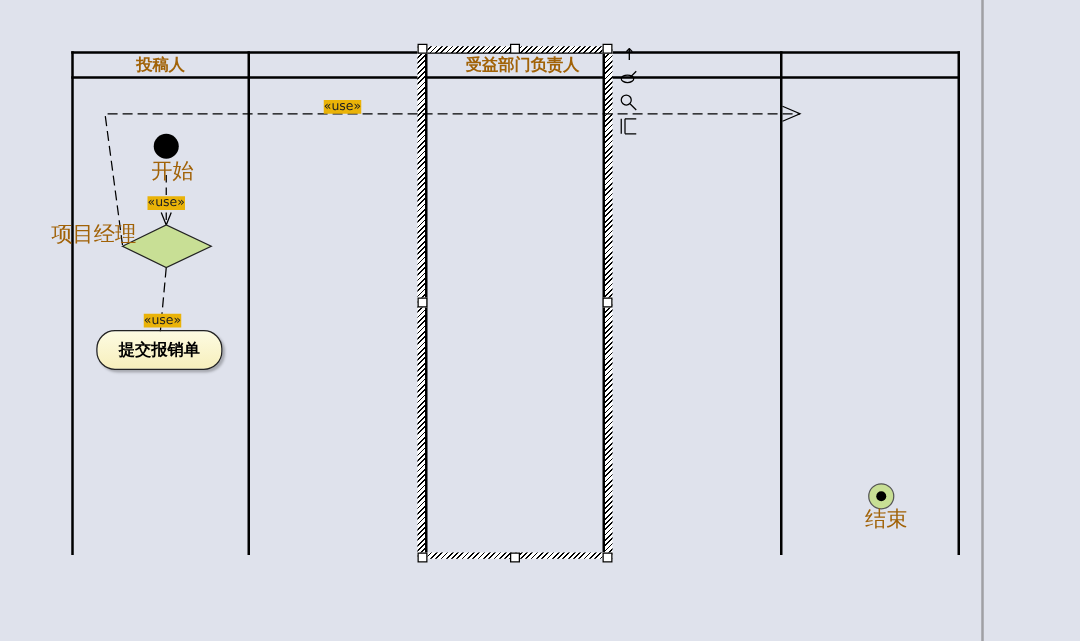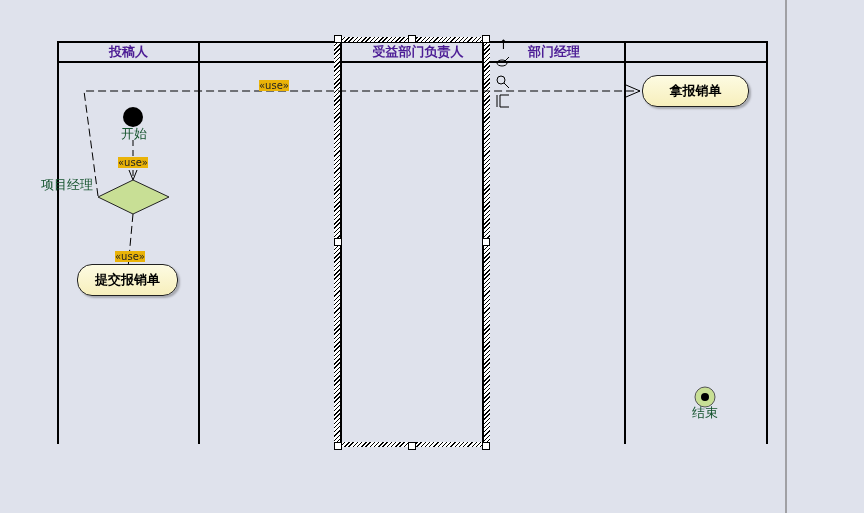--- a/index.html
+++ b/index.html
@@ -13,58 +13,57 @@
     .right-scroll-edge {
       position: absolute; left: 785px; top: 0; width: 2px; height: 513px;
       background: #a0a0a4;
     }
     .pool-top-line { position: absolute; left: 57px; top: 41px; width: 711px; height: 2px; background: #000; }
     .header-bottom { position: absolute; left: 57px; top: 61px; width: 711px; height: 2px; background: #000; }
     .lane-line { position: absolute; top: 41px; width: 2px; height: 403px; background: #000; }
     .lane-header {
       position: absolute; top: 43px; height: 18px;
       display: flex; align-items: center; justify-content: center;
-      font-size: 13px; font-weight: bold; color: #4c1d95;
+      font-size: 13px; font-weight: bold; color: #a16207;
     }
     .hatch {
       position: absolute;
       background: repeating-linear-gradient(135deg, #000 0 1px, #ffffff 1px 3px);
     }
     .handle {
       position: absolute; width: 6px; height: 6px; background: #fff; border: 1px solid #000;
     }
     .node-action {
       position: absolute; height: 30px; border: 1px solid #222; border-radius: 15px;
       background: linear-gradient(#fdfbe2, #f7efbc);
       display: flex; align-items: center; justify-content: center;
       font-weight: bold; font-size: 13px; color: #000;
       box-shadow: 2px 2px 2px rgba(0,0,0,0.25);
     }
-    .label { position: absolute; font-size: 13px; color: #14532d; white-space: nowrap; }
+    .label { position: absolute; font-size: 17px; color: #a16207; white-space: nowrap; }
     .stereo { position: absolute; font-size: 10px; color: #222; white-space: nowrap; background: #eab308; }
     .tool-icon { position: absolute; font-size: 13px; color: #000; line-height: 13px; }
     svg.lines { position: absolute; left: 0; top: 0; }
   </style>
 </head>
 <body>
 
 <div class="canvas">
 
   <div class="pool-top-line"></div>
   <div class="header-bottom"></div>
   <div class="lane-line" style="left:57px"></div>
   <div class="lane-line" style="left:198px"></div>
   <div class="lane-line" style="left:340px"></div>
   <div class="lane-line" style="left:482px"></div>
   <div class="lane-line" style="left:624px"></div>
   <div class="lane-line" style="left:766px"></div>
 
   <div class="lane-header" style="left:59px;width:139px">投稿人</div>
   <div class="lane-header" style="left:342px;width:152px">受益部门负责人</div>
-  <div class="lane-header" style="left:484px;width:140px">部门经理</div>
 
   <div>
     <div class="hatch" style="left:336px;top:37px;width:150px;height:5px"></div>
     <div class="hatch" style="left:336px;top:442px;width:150px;height:5px"></div>
     <div class="hatch" style="left:334px;top:37px;width:6px;height:410px"></div>
     <div class="hatch" style="left:484px;top:37px;width:6px;height:410px"></div>
     <div class="handle" style="left:334px;top:35px"></div>
     <div class="handle" style="left:408px;top:35px"></div>
     <div class="handle" style="left:482px;top:35px"></div>
     <div class="handle" style="left:334px;top:238px"></div>
@@ -96,21 +95,20 @@
   <div class="stereo" style="left:259px;top:80px">«use»</div>
   <div class="stereo" style="left:118px;top:157px">«use»</div>
   <div class="stereo" style="left:115px;top:251px">«use»</div>
 
   <div style="position:absolute;left:123px;top:107px;width:20px;height:20px;"></div>
   <div class="label" style="left:121px;top:125px">开始</div>
   <div style="position:absolute;left:98px;top:180px;width:71px;height:34px;"></div>
   <div class="label" style="left:41px;top:176px">项目经理</div>
 
   <div class="node-action" style="left:77px;top:264px;width:99px">提交报销单</div>
-  <div class="node-action" style="left:642px;top:75px;width:105px">拿报销单</div>
 
   <div style="position:absolute;left:695px;top:387px;width:20px;height:20px;"></div>
   <div class="label" style="left:692px;top:404px">结束</div>
 
   <div class="tool-icon" style="left:498px;top:38px">↑</div>
   <div class="tool-icon" style="left:496px;top:56px;font-size:12px">
     <svg width="14" height="12">
         <ellipse cx="6" cy="7" rx="5" ry="3" fill="none" stroke="#000"></ellipse>
         <line x1="8" y1="6" x2="13" y2="1" stroke="#000"></line>
       </svg>

